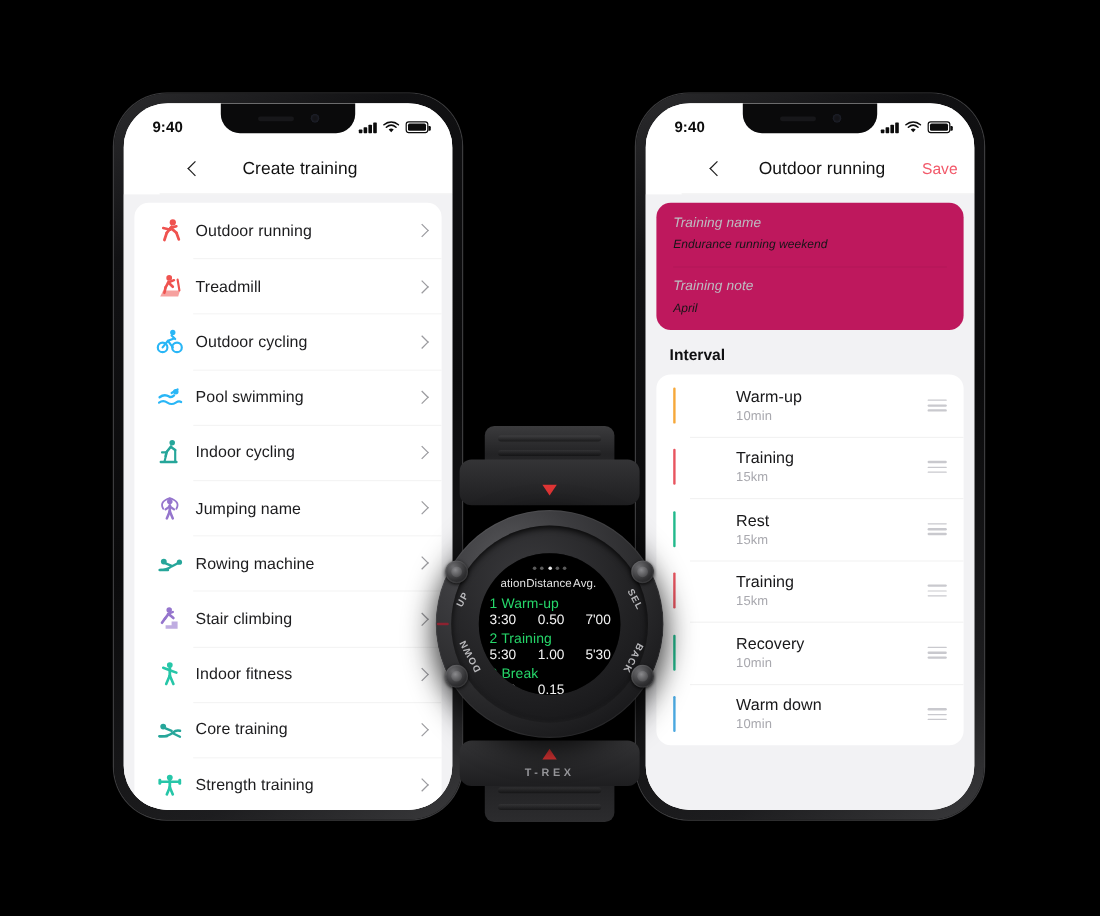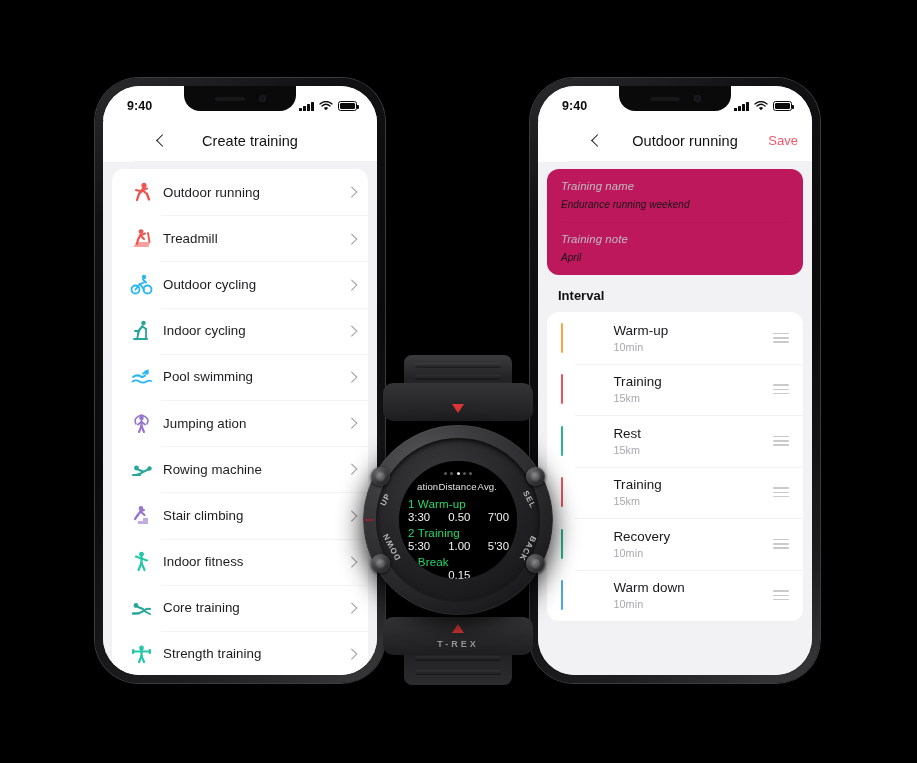--- a/index.html
+++ b/index.html
@@ -287,58 +287,58 @@
                   <path d="M10 11 L15 9" stroke="#29b6f6" stroke-width="1.8" stroke-linecap="round" fill="none"></path>
                   <path d="M13 6.5 L16 9.5" stroke="#29b6f6" stroke-width="1.8" stroke-linecap="round" fill="none"></path>
                 </svg>
               </span>
               <span class="sport-label">Outdoor cycling</span>
               <span class="chev-right"></span>
             </div>
             <div class="sport-row">
               <span class="sport-ico">
                 <svg viewBox="0 0 23 23" xmlns="http://www.w3.org/2000/svg">
+                  <circle cx="16.5" cy="7.5" r="2.3" fill="#29b6f6"></circle>
+                  <path d="M3 12 Q7 9 11 11.5 Q13 12.6 15 10.5" stroke="#29b6f6" stroke-width="2" fill="none" stroke-linecap="round"></path>
+                  <path d="M2.5 16.5 Q6 14.2 9.5 16.5 Q13 18.8 16.5 16.5 Q19 14.9 21 16" stroke="#29b6f6" stroke-width="1.8" fill="none" stroke-linecap="round"></path>
+                  <path d="M13 8.5 L18 5.5" stroke="#29b6f6" stroke-width="1.8" stroke-linecap="round" fill="none"></path>
+                </svg>
+              </span>
+              <span class="sport-label">Pool swimming</span>
+              <span class="chev-right"></span>
+            </div>
+            <div class="sport-row">
+              <span class="sport-ico">
+                <svg viewBox="0 0 23 23" xmlns="http://www.w3.org/2000/svg">
                   <circle cx="13.5" cy="4" r="2.3" fill="#26a69a"></circle>
                   <path d="M12.5 7 L9 11.5" stroke="#26a69a" stroke-width="2.1" stroke-linecap="round" fill="none"></path>
                   <path d="M9 11.5 L8 15" stroke="#26a69a" stroke-width="2.1" stroke-linecap="round" fill="none"></path>
                   <path d="M12.5 7.5 L16 10" stroke="#26a69a" stroke-width="2.1" stroke-linecap="round" fill="none"></path>
                   <path d="M4 20 L17 20" stroke="#26a69a" stroke-width="2" stroke-linecap="round"></path>
                   <path d="M7 20 L8.5 14" stroke="#26a69a" stroke-width="1.8" stroke-linecap="round" fill="none"></path>
                   <path d="M16 20 L16 10" stroke="#26a69a" stroke-width="1.8" stroke-linecap="round" fill="none"></path>
                   <path d="M5 12 L9 12" stroke="#26a69a" stroke-width="1.8" stroke-linecap="round" fill="none"></path>
                 </svg>
               </span>
               <span class="sport-label">Indoor cycling</span>
               <span class="chev-right"></span>
             </div>
             <div class="sport-row">
               <span class="sport-ico">
                 <svg viewBox="0 0 23 23" xmlns="http://www.w3.org/2000/svg">
-                  <circle cx="16.5" cy="7.5" r="2.3" fill="#29b6f6"></circle>
-                  <path d="M3 12 Q7 9 11 11.5 Q13 12.6 15 10.5" stroke="#29b6f6" stroke-width="2" fill="none" stroke-linecap="round"></path>
-                  <path d="M2.5 16.5 Q6 14.2 9.5 16.5 Q13 18.8 16.5 16.5 Q19 14.9 21 16" stroke="#29b6f6" stroke-width="1.8" fill="none" stroke-linecap="round"></path>
-                  <path d="M13 8.5 L18 5.5" stroke="#29b6f6" stroke-width="1.8" stroke-linecap="round" fill="none"></path>
-                </svg>
-              </span>
-              <span class="sport-label">Pool swimming</span>
-              <span class="chev-right"></span>
-            </div>
-            <div class="sport-row">
-              <span class="sport-ico">
-                <svg viewBox="0 0 23 23" xmlns="http://www.w3.org/2000/svg">
                   <circle cx="11.5" cy="6" r="2.3" fill="#9575cd"></circle>
                   <path d="M11.5 9 L11.5 14" stroke="#9575cd" stroke-width="2.2" stroke-linecap="round" fill="none"></path>
                   <path d="M11.5 14 L9 20" stroke="#9575cd" stroke-width="2.1" stroke-linecap="round" fill="none"></path>
                   <path d="M11.5 14 L14 20" stroke="#9575cd" stroke-width="2.1" stroke-linecap="round" fill="none"></path>
                   <path d="M11.5 10 L8 12.5" stroke="#9575cd" stroke-width="1.9" stroke-linecap="round" fill="none"></path>
                   <path d="M11.5 10 L15 12.5" stroke="#9575cd" stroke-width="1.9" stroke-linecap="round" fill="none"></path>
                   <path d="M6 12 Q2.5 6 11.5 3 Q20.5 6 17 12" stroke="#9575cd" stroke-width="1.5" fill="none" stroke-linecap="round"></path>
                 </svg>
               </span>
-              <span class="sport-label">Jumping ation</span>
+              <span class="sport-label">Jumping name</span>
               <span class="chev-right"></span>
             </div>
             <div class="sport-row">
               <span class="sport-ico">
                 <svg viewBox="0 0 23 23" xmlns="http://www.w3.org/2000/svg">
                   <circle cx="6.5" cy="10" r="2.4" fill="#26a69a"></circle>
                   <path d="M3 17 Q9 17 13 14 L19 11" stroke="#26a69a" stroke-width="2" fill="none" stroke-linecap="round"></path>
                   <path d="M8 11.5 L13 13.5" stroke="#26a69a" stroke-width="2" stroke-linecap="round" fill="none"></path>
                   <circle cx="19.5" cy="10.5" r="2.2" fill="#26a69a"></circle>
                   <path d="M4 17 L10 17" stroke="#26a69a" stroke-width="2" stroke-linecap="round" fill="none"></path>

